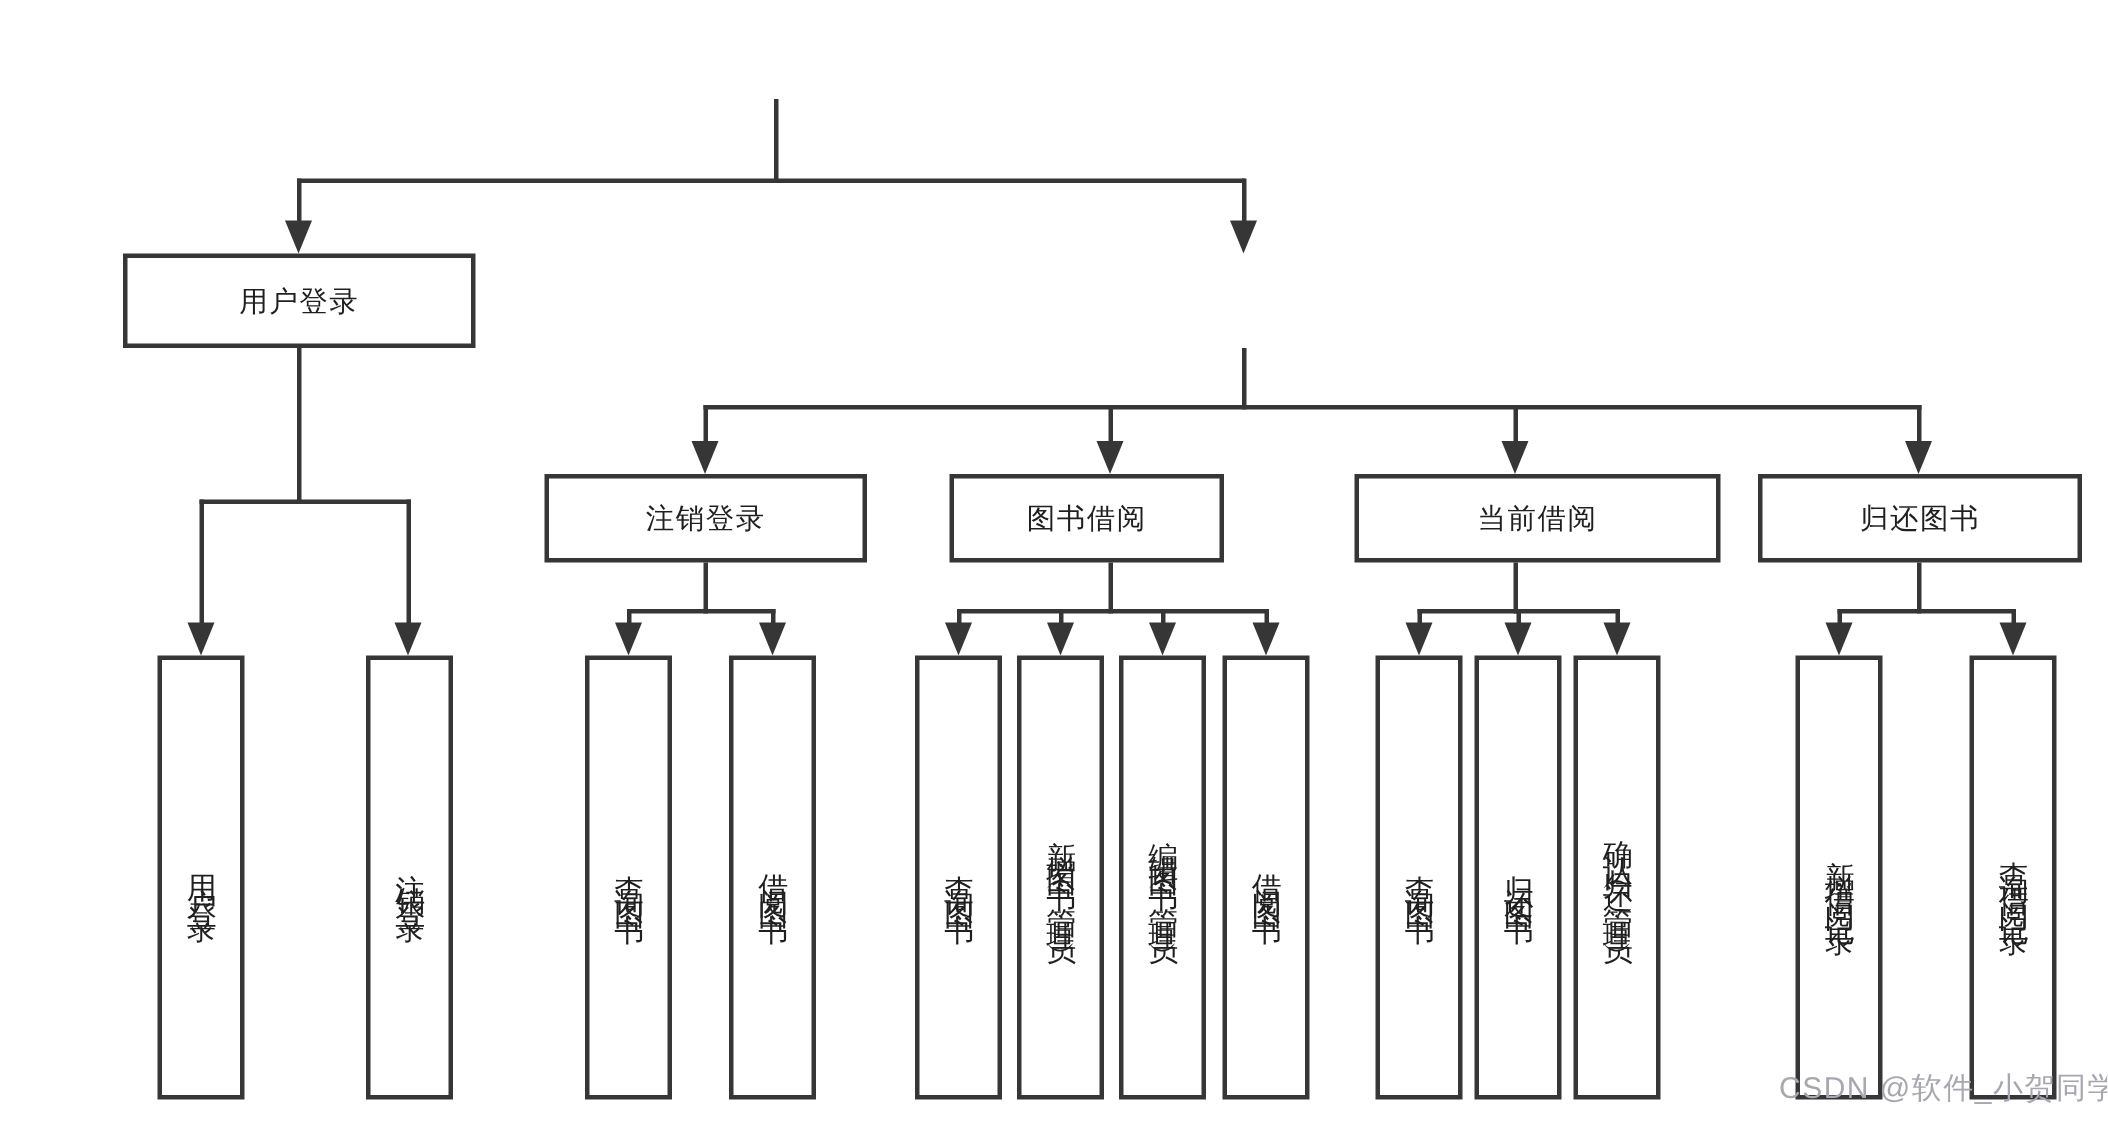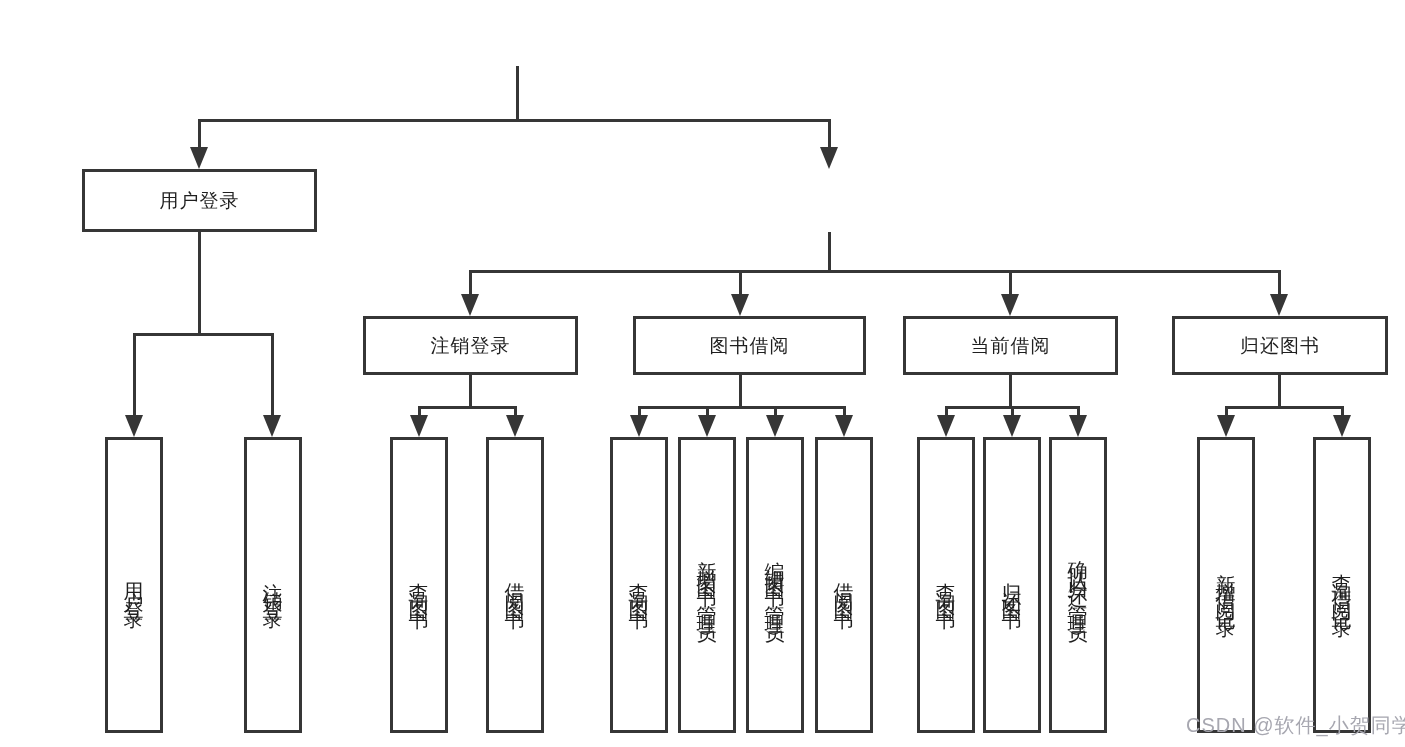--- a/index.html
+++ b/index.html
@@ -68,24 +68,24 @@
 <div class="canvas">
 
 
   <div class="box" style="left:82px;top:169px;width:235px;height:63px;">
     <span class="hlabel">用户登录</span>
   </div>
 
   <div class="box" style="left:363px;top:316px;width:215px;height:59px;">
     <span class="hlabel">注销登录</span>
   </div>
-  <div class="box" style="left:633px;top:316px;width:233px;height:59px;">
+  <div class="box" style="left:633px;top:316px;width:183px;height:59px;">
     <span class="hlabel">图书借阅</span>
   </div>
-  <div class="box" style="left:903px;top:316px;width:215px;height:59px;font-family:Liberation Mono, monospace;">
+  <div class="box" style="left:903px;top:316px;width:244px;height:59px;font-family:Liberation Mono, monospace;">
     <span class="hlabel">当前借阅</span>
   </div>
   <div class="box" style="left:1172px;top:316px;width:216px;height:59px;">
     <span class="hlabel">归还图书</span>
   </div>
 
   <div class="box leaf" style="left:105px;">
     <span class="vtext">用户登录</span>
   </div>
   <div class="box leaf" style="left:244px;">

